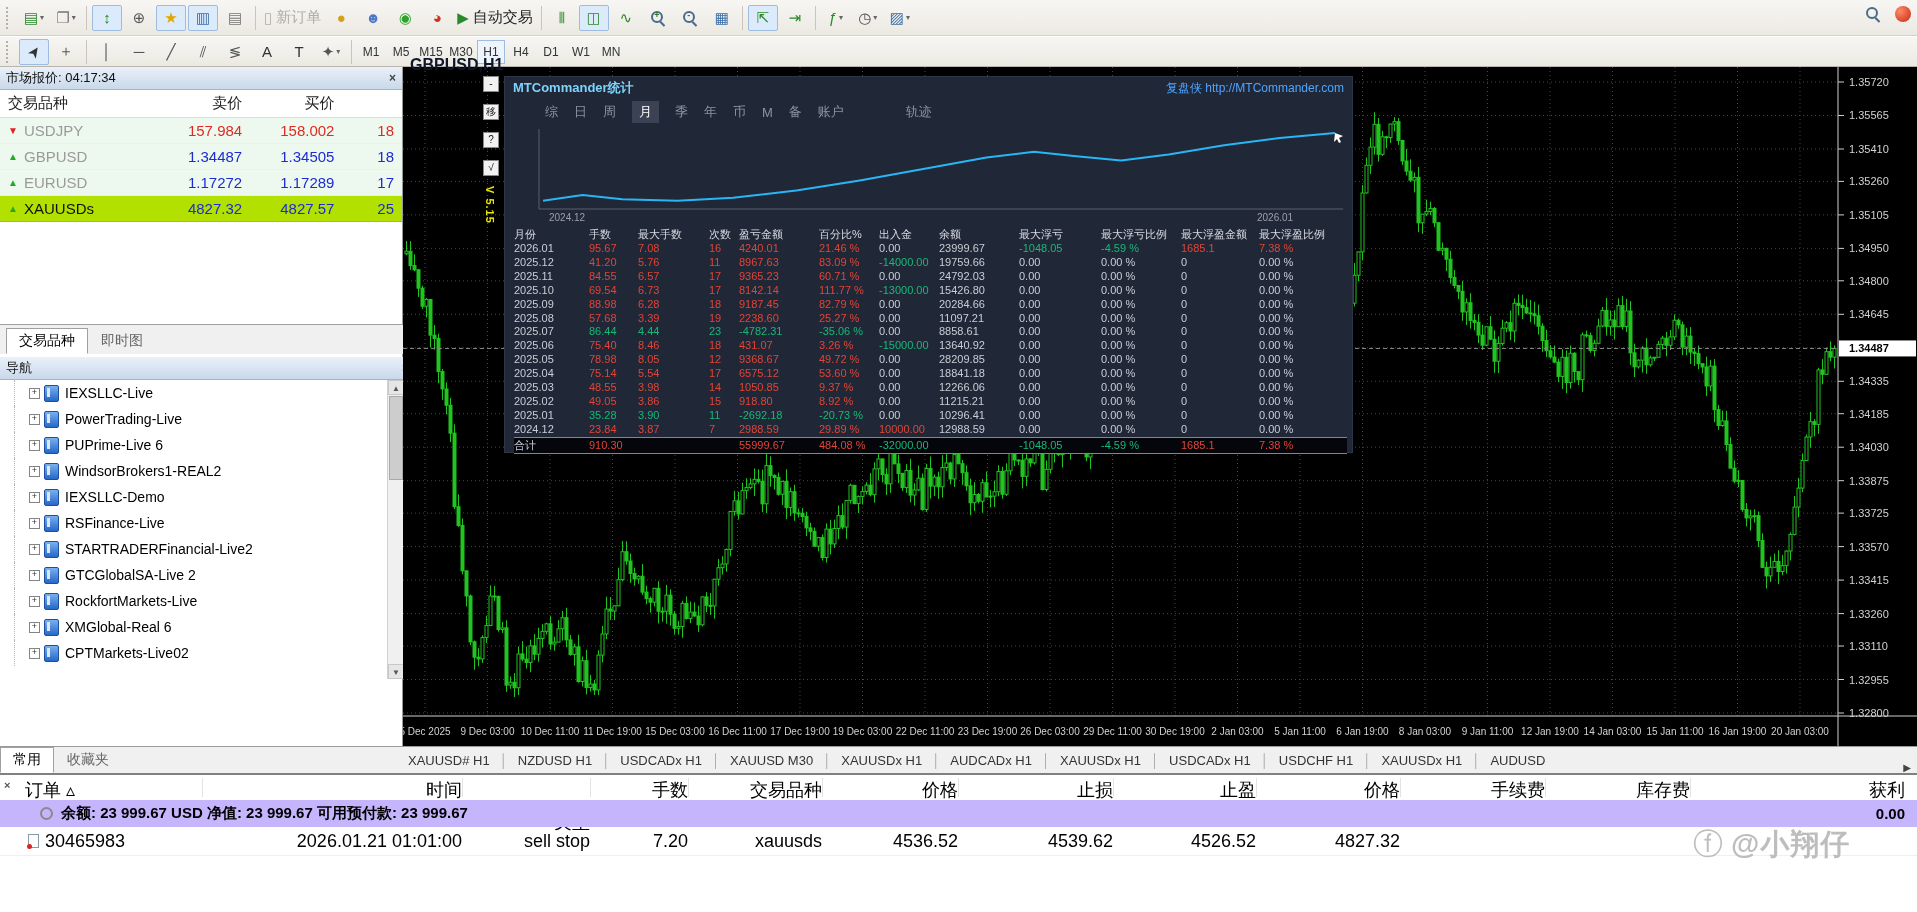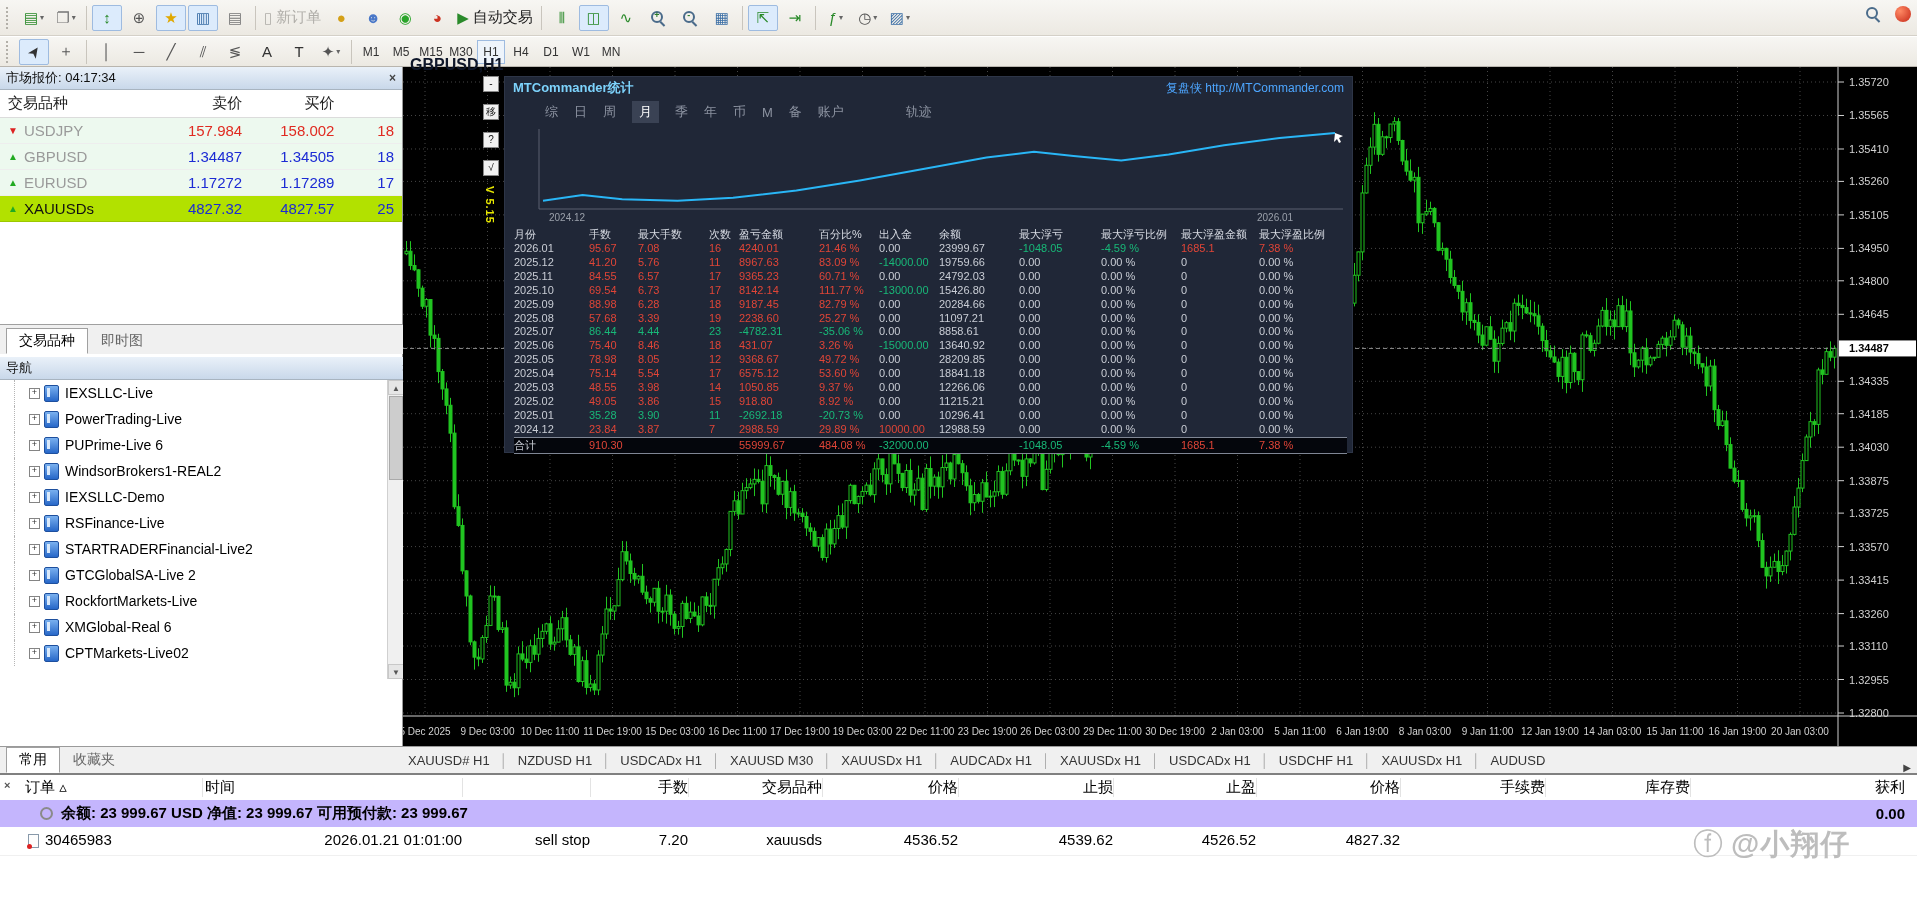--- a/index.html
+++ b/index.html
@@ -80,30 +80,30 @@
   #equity-box{position:relative;width:841px;height:100px}
   #stats-table{position:absolute;left:9px;top:150px;width:833px;font-size:11px}
   .srow{display:grid;grid-template-columns:75px 49px 71px 30px 80px 60px 60px 80px 82px 80px 78px 88px;
     line-height:13.9px;white-space:nowrap}
   .srow.header{color:#d6dae2;line-height:15px}
   .srow.total{background:#04060c;border-top:1px solid #7f8694;border-bottom:1px solid #7f8694;line-height:15px}
   .s-w{color:#c9cdd5}.s-r{color:#e04537}.s-g{color:#18b878}
   
   #strip{left:0;top:746px;width:1917px;height:27px;background:#f0f0f0;border-top:1px solid #9a9a9a;
     display:flex;align-items:flex-end;box-sizing:border-box}
-  #navtabs{display:flex;align-items:center;padding-left:6px;width:398px;box-sizing:border-box}
+  #navtabs{display:flex;align-items:center;width:398px;box-sizing:border-box}
   #charttabs{display:flex;align-items:center;font-size:13px;color:#333;gap:0;height:100%;
     width:1470px;overflow:hidden;white-space:nowrap}
   .ctab{padding:0 10px}
   .ctab-sep{color:#aaa}
   #tabarrow{margin-left:auto;padding-right:6px;color:#444;font-size:10px}
   
   #terminal{left:0;top:773px;width:1917px;height:139px;background:#fff;border-top:2px solid #808080;box-sizing:border-box}
   #term-close{position:absolute;left:4px;top:779px;font-size:11px;color:#555;font-weight:bold}
-  .tcell{position:absolute;font-size:15px;color:#000;white-space:nowrap}
+  .tcell{position:absolute;font-size:18px;color:#000;white-space:nowrap}
   #term-head{position:absolute;left:0;top:775px;width:1917px;height:25px;border-bottom:1px solid #e0e0e0}
   .thsep{position:absolute;top:3px;width:1px;height:19px;background:#e3e3e3}
   #balance-row{position:absolute;left:0;top:800px;width:1917px;height:27px;background:#c4b5fd;
     display:flex;align-items:center}
   #balance-icon{width:9px;height:9px;border:2px solid #8a8a8a;border-radius:50%;margin:0 8px 0 40px}
   #balance-text{font-size:15px;font-weight:bold;color:#000}
   #balance-profit{position:absolute;right:12px;font-size:15px;font-weight:bold;color:#000}
   #order-row{position:absolute;left:0;top:827px;width:1917px;height:28px;border-bottom:1px solid #f0f0f0}
   #order-icon{position:absolute;left:28px;top:7px;width:11px;height:14px;background:#fdfdfd;
     border:1px solid #8899aa;box-sizing:border-box}
@@ -1523,21 +1523,21 @@
       <span class="ctab-sep">│</span>
       <span class="ctab">AUDUSD</span>
     </div>
 <span id="tabarrow">▶</span>
   </div>
 
 <div id="terminal" class="abs"></div>
 <div id="term-close">×</div>
 <div id="term-head">
     <div class="tcell" style="left: 25px; width: 180px; top: 3px; text-align: left;">订单 ▵</div>
-    <div class="tcell" style="left: 205px; width: 257px; top: 3px; text-align: left; font-family: Liberation Mono, monospace;">时间</div>
+    <div class="tcell" style="left: 205px; width: 257px; top: 3px; text-align: right; font-family: Liberation Mono, monospace;">时间</div>
     <div class="thsep" style="left: 202px;"></div>
     <div class="tcell" style="left: 465px; width: 125px; top: 3px; text-align: right; margin-top: 32px;">类型</div>
     <div class="thsep" style="left: 462px;"></div>
     <div class="tcell" style="left: 593px; width: 95px; top: 3px; text-align: right;">手数</div>
     <div class="thsep" style="left: 590px;"></div>
     <div class="tcell" style="left: 691px; width: 131px; top: 3px; text-align: right;">交易品种</div>
     <div class="thsep" style="left: 688px;"></div>
     <div class="tcell" style="left: 825px; width: 133px; top: 3px; text-align: right;">价格</div>
     <div class="thsep" style="left: 822px;"></div>
     <div class="tcell" style="left: 961px; width: 152px; top: 3px; text-align: right;">止损</div>

